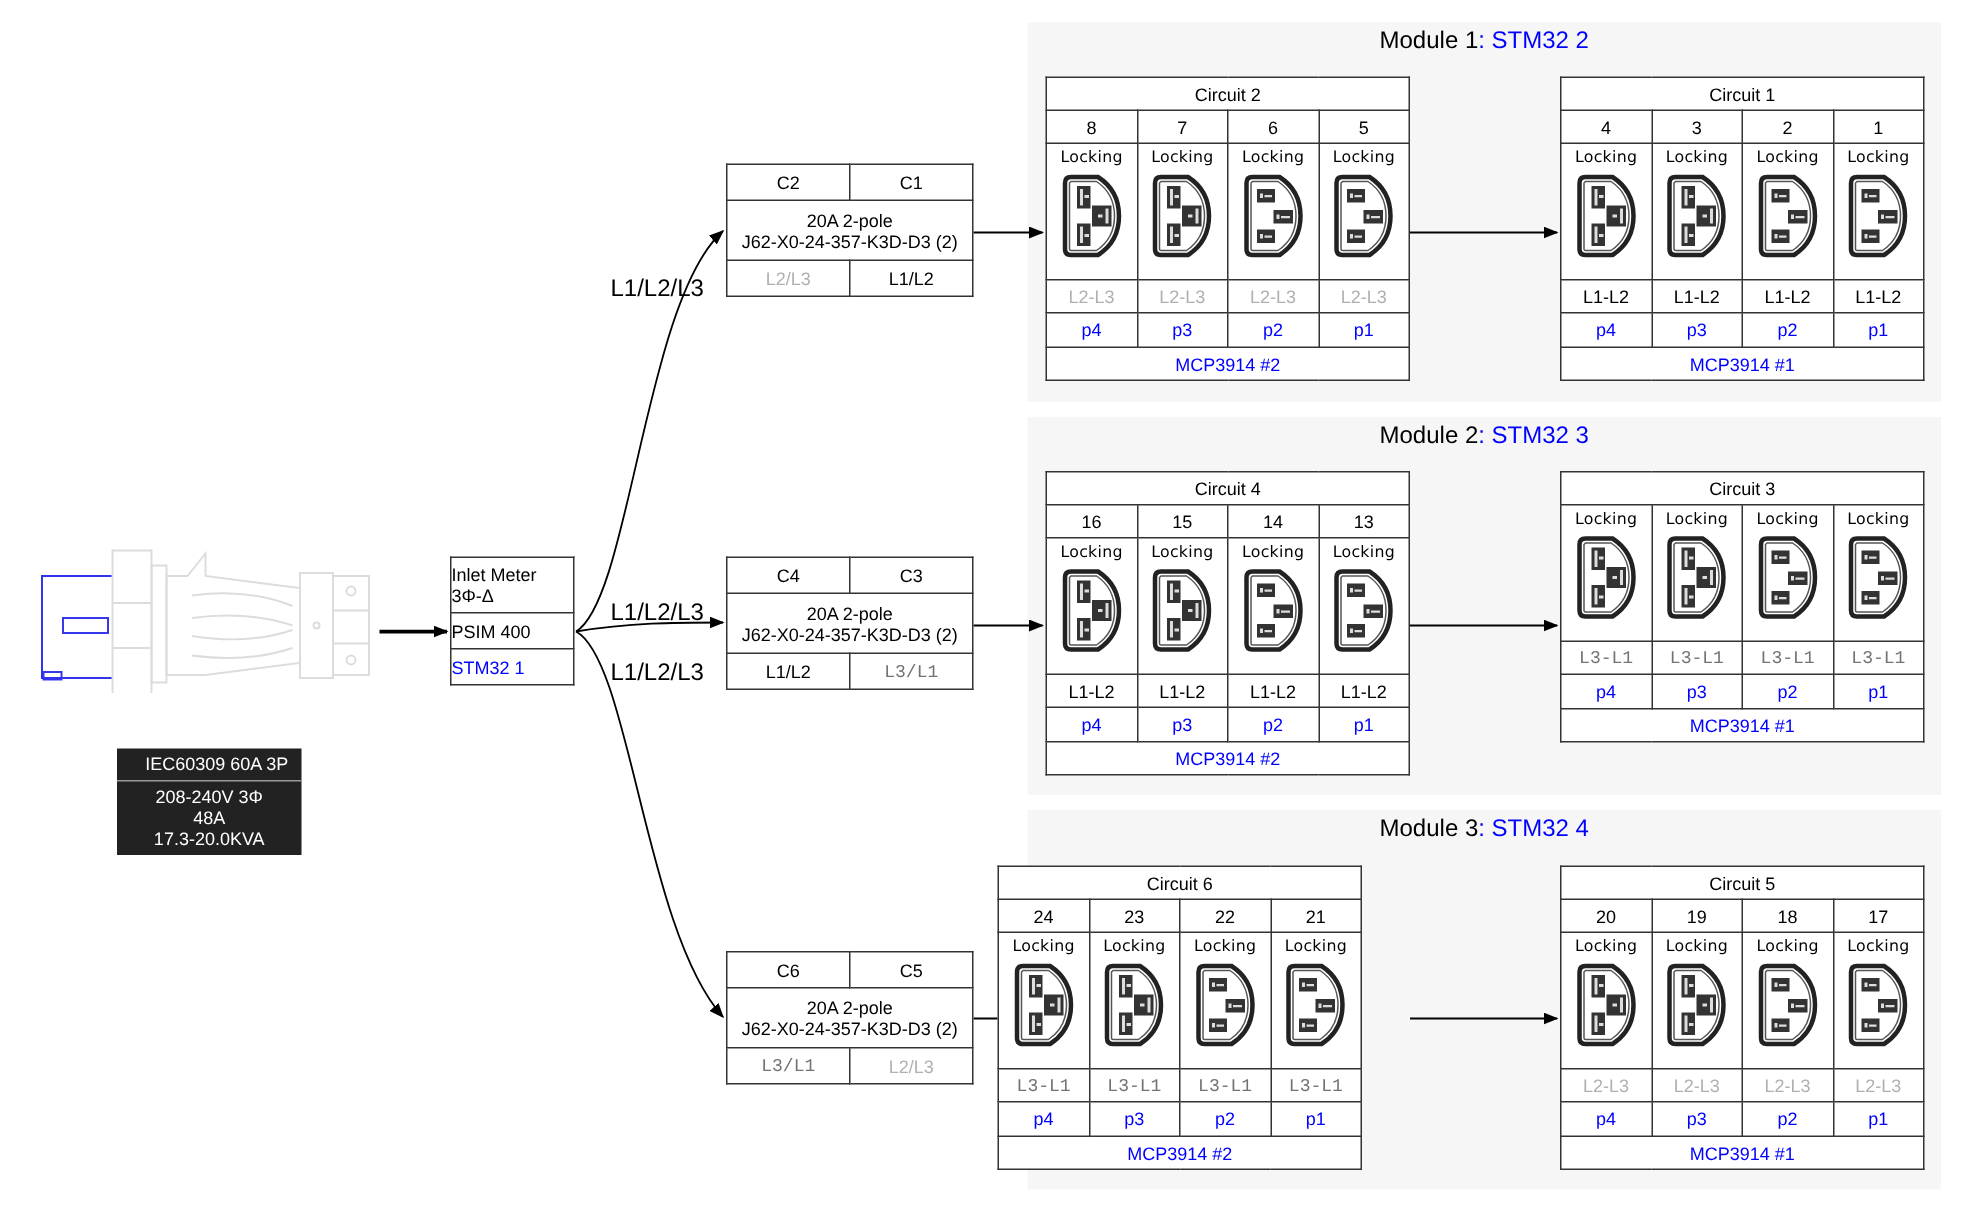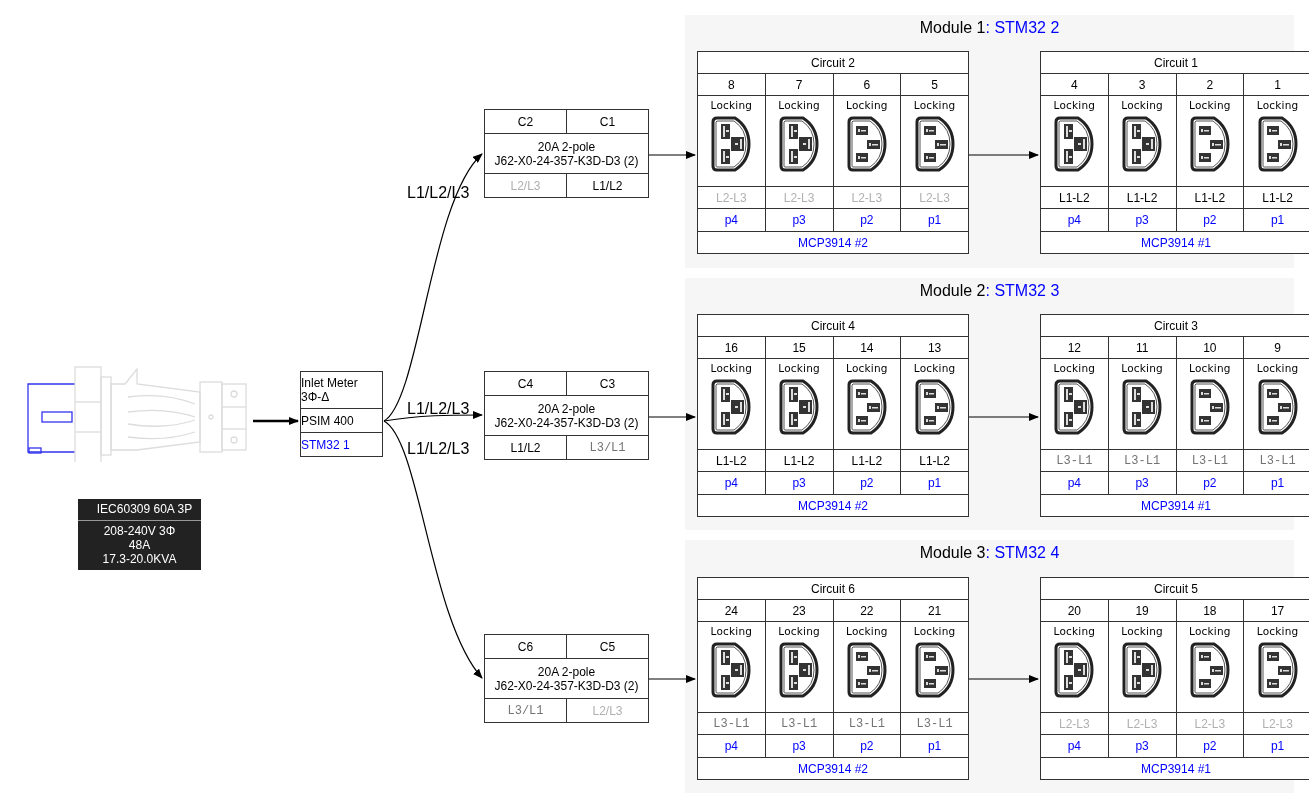--- a/index.html
+++ b/index.html
@@ -4,21 +4,21 @@
 <style>
   html, body { margin:0; padding:0; background:#ffffff; }
   body { width:1309px; height:809px; position:relative; overflow:hidden;
          font-family:"Liberation Sans", sans-serif; font-size:12px; color:#000; }
   .abs { position:absolute; }
   .module-bg { position:absolute; background:#f6f6f6; }
   .module-title { position:absolute; left:0; right:0; top:4px; text-align:center; font-size:16px; }
   .blue { color:#0000ff; }
   .red { color:#737373;font-family:Liberation Mono, monospace; }
   .grey { color:#b0b0b0; }
-  table.circuit { position:absolute; border-collapse:collapse; background:#fff; width:272px; table-layout:fixed; }
+  table.circuit { position:absolute; border-collapse:collapse; background:#fff; width:243px; table-layout:fixed; }
   table.circuit td { border:1.3px solid #333; text-align:center; padding:0; font-size:12px; }
   table.circuit tr.title td { height:21px; }
   table.circuit tr.num td { height:21px; }
   table.circuit tr.outlet td { height:90px; vertical-align:top; }
   table.circuit tr.phase td { height:21px; }
   table.circuit tr.port td { height:22px; }
   table.circuit tr.chip td { height:21px; }
   .lock { font-family:"DejaVu Sans", sans-serif; font-size:10.5px; margin-top:3px; letter-spacing:0.2px; }
   .outlet-svg { display:block; margin:4px auto 0 auto; }
   table.breaker { position:absolute; border-collapse:collapse; background:#fff; width:165px; table-layout:fixed; }
@@ -467,26 +467,20 @@
         <tr class="chip">
           <td colspan="4" class="blue">MCP3914 #2</td>
         </tr>
       </tbody>
     </table>
     <table class="circuit" style="left: 1040px; top: 314px;">
       <tbody>
         <tr class="title">
           <td colspan="4">Circuit 3</td>
         </tr>
-        <tr class="num">
-          <td>12</td>
-          <td>11</td>
-          <td>10</td>
-          <td>9</td>
-        </tr>
         <tr class="outlet">
           <td>
             <div class="lock">Locking</div>
             <svg class="outlet-svg" width="40" height="58" viewBox="0 0 40 58">
               <path d="M6,3 L24,3 Q38,12 38,29 Q38,46 24,55 L6,55 Q2,55 2,51 L2,7 Q2,3 6,3 Z" fill="#fff" stroke="#222" stroke-width="3"></path>
               <path d="M6,6 L23,6 Q35,14 35,29 Q35,44 23,52 L6,52 Q5,52 5,51 L5,7 Z" fill="none" stroke="#555" stroke-width="1"></path>
               <rect x="10" y="9" width="9" height="15" fill="#333"></rect>
               <rect x="12" y="11" width="2" height="11" fill="#ddd"></rect>
               <rect x="15" y="15" width="3" height="2" fill="#ddd"></rect>
               <rect x="20" y="22" width="13" height="14" fill="#333"></rect>
@@ -556,21 +550,21 @@
           <td class="blue">p4</td>
           <td class="blue">p3</td>
           <td class="blue">p2</td>
           <td class="blue">p1</td>
         </tr>
         <tr class="chip">
           <td colspan="4" class="blue">MCP3914 #1</td>
         </tr>
       </tbody>
     </table>
-    <table class="circuit" style="left: 697px; top: 577px;">
+    <table class="circuit" style="left: 665px; top: 577px;">
       <tbody>
         <tr class="title">
           <td colspan="4">Circuit 6</td>
         </tr>
         <tr class="num">
           <td>24</td>
           <td>23</td>
           <td>22</td>
           <td>21</td>
         </tr>

